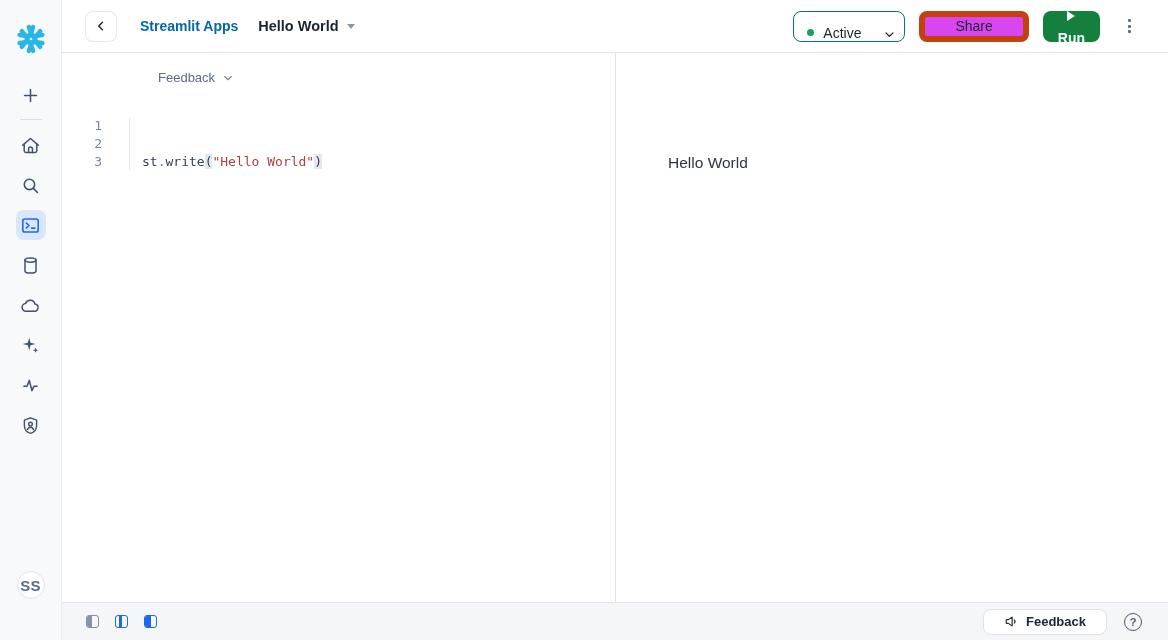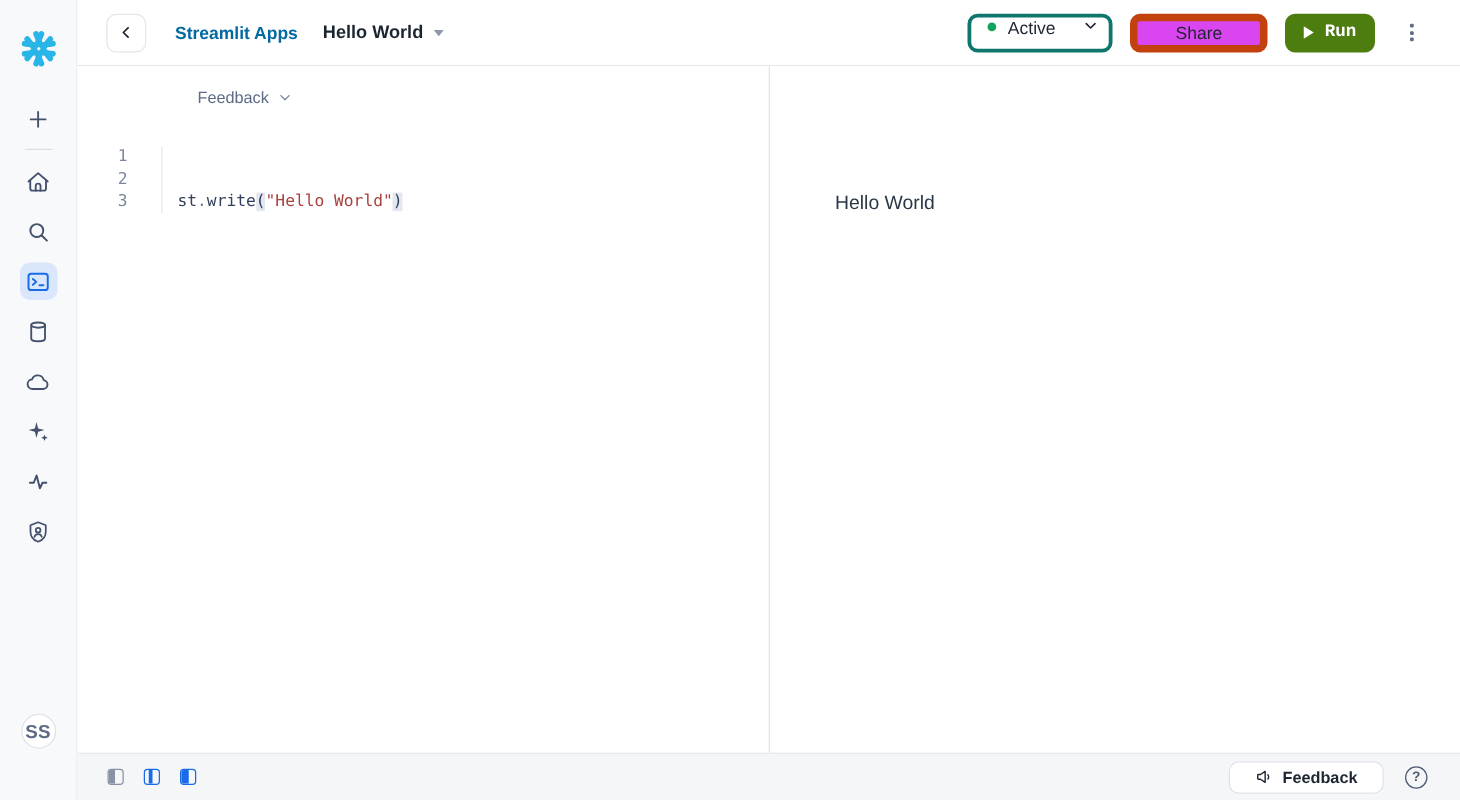--- a/index.html
+++ b/index.html
@@ -33,35 +33,35 @@
   .back-btn { width:32px; height:31px; border:1px solid #e3e6ea; border-radius:8px;
               background:#fff; display:flex; align-items:center; justify-content:center;
               cursor:pointer; flex:none; }
   .breadcrumb { margin-left:23px; font-size:14px; font-weight:700; color:#0369a1;
                 cursor:pointer; white-space:nowrap; }
   .title-group { margin-left:20px; display:flex; align-items:center; cursor:pointer; }
   .page-title { font-size:14.5px; font-weight:700; color:#1b2530; white-space:nowrap; }
   .title-caret { margin-left:8px; width:0; height:0; border-left:4.5px solid transparent;
                  border-right:4.5px solid transparent; border-top:5px solid #8d97a8; }
   .topbar-spacer { flex:1; }
-  .status-split { display:flex; align-items:flex-start; height:31px; border:3px solid #0f766e;
+  .status-split { display:flex; align-items:flex-end; height:31px; border:1px solid #0f766e;
                   border-radius:8px; background:#fff; overflow:hidden; flex:none; }
   .status-main { display:flex; align-items:center; gap:9px; padding:0 13px; cursor:pointer; }
   .status-dot { width:7px; height:7px; border-radius:50%; background:#12a45c; }
   .status-label { font-size:14px; font-weight:500; color:#1c2530; }
   .status-sep { width:1px; background:#e4e7ec; }
   .status-chevron { width:29px; display:flex; align-items:center; justify-content:center;
                     cursor:pointer; }
   .share-btn { margin-left:14px; height:31px; padding:0 30px; border:6px solid #c2410c;
                border-radius:8px; background:#d946ef; font-size:14px; font-weight:500;
                color:#1c2530; display:flex; align-items:center; cursor:pointer;
                font-family:inherit; }
   .run-btn { margin-left:14px; height:31px; padding:0 15px; border:none; border-radius:8px;
-             background:#4d7c0f; color:#fff; font-size:14px; font-weight:600;
-             display:flex; align-items:center; gap:9px; cursor:pointer; font-family:Liberation Mono, monospace; }
+             background:#15803d; color:#fff; font-size:14px; font-weight:600;
+             display:flex; align-items:center; gap:9px; cursor:pointer; font-family:Liberation Sans, sans-serif;flex-direction:column; }
   .play-tri { width:0; height:0; border-top:5px solid transparent;
               border-bottom:5px solid transparent; border-left:8.5px solid #fff; }
   .kebab { margin-left:24px; width:10px; display:flex; flex-direction:column; gap:2.5px;
            align-items:center; cursor:pointer; padding:4px 0; }
   .kebab i { width:3px; height:3px; border-radius:1px; background:#5f6c83; display:block; }
 
   
   .content { flex:1; display:flex; min-height:0; background:#fff; }
   .editor-panel { width:553px; flex:none; position:relative; background:#fff; }
   .packages-row { position:absolute; top:17px; left:96px; display:flex; align-items:center;

